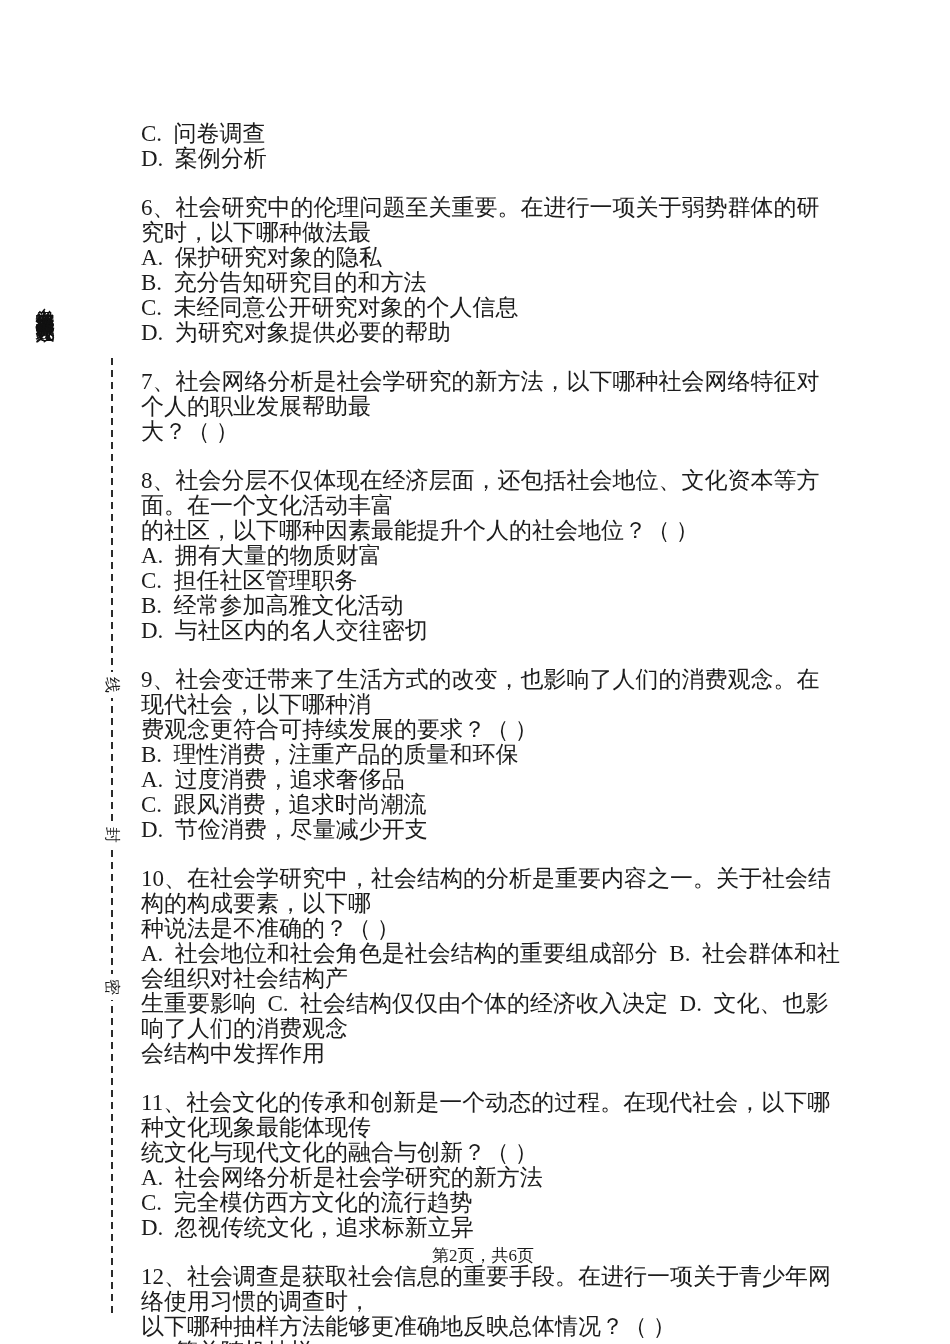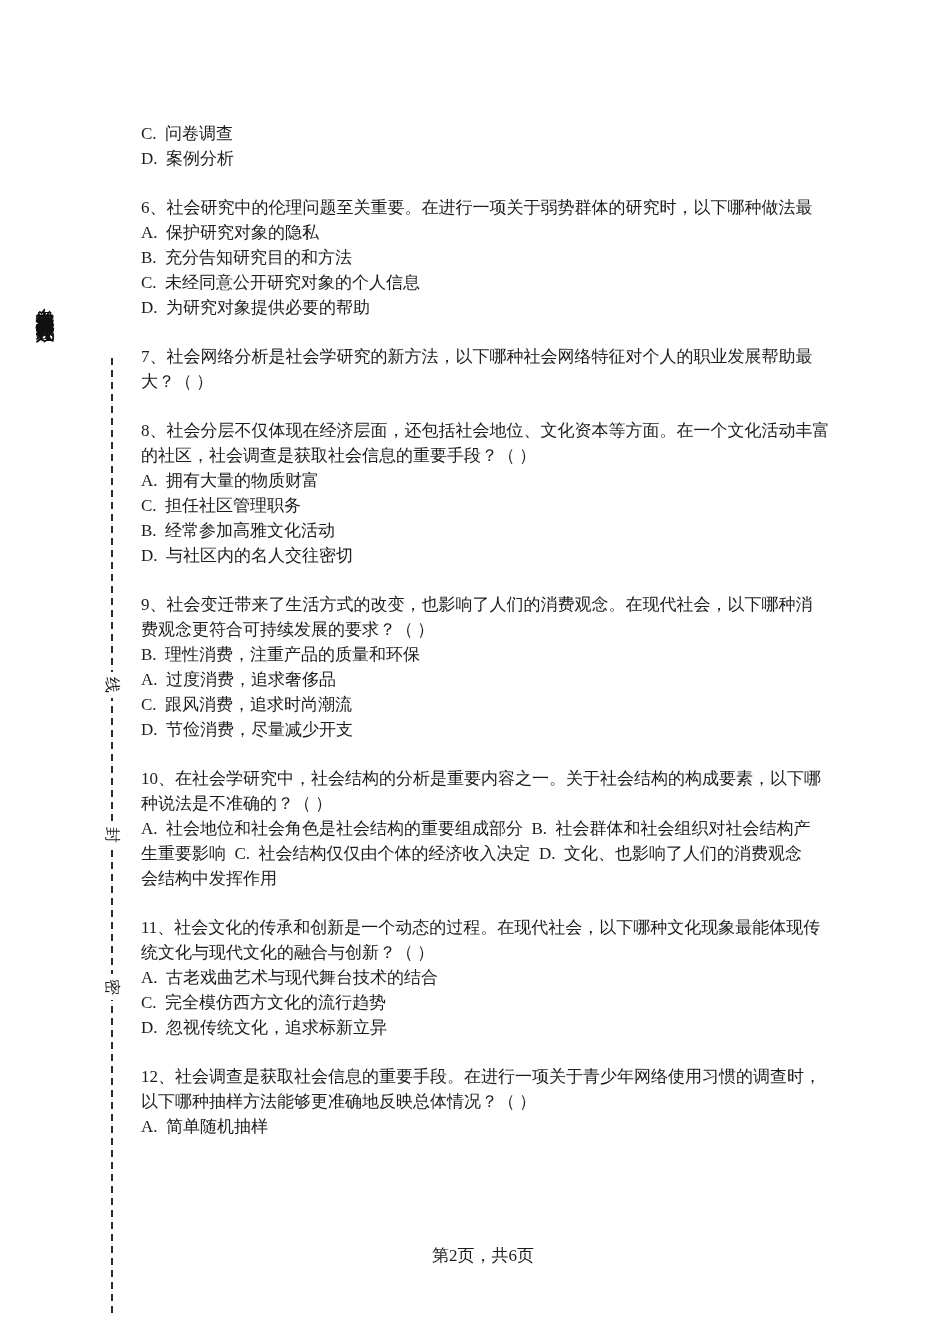--- a/index.html
+++ b/index.html
@@ -41,21 +41,21 @@
   .seal-char-2 { top:821px; }
   .seal-char-3 { top:973px; }
   
   .content {
     position:absolute;
     left:141px; top:121px;
     width:700px;
   }
   .block { margin:0 0 24px 0; }
   .line {
-    font-size:17px;
+    font-size:23px;
     line-height:25px;
     white-space:pre-wrap;
     color:#1c1c1c;
   }
   .footer {
     position:absolute;
     left:8px; top:1243px;
     width:950px;
     text-align:center;
     font-size:17px;
@@ -87,21 +87,21 @@
         <div class="line">B.  充分告知研究目的和方法</div>
         <div class="line">C.  未经同意公开研究对象的个人信息</div>
         <div class="line">D.  为研究对象提供必要的帮助</div>
       </div>
       <div class="block">
         <div class="line">7、社会网络分析是社会学研究的新方法，以下哪种社会网络特征对个人的职业发展帮助最</div>
         <div class="line">大？（ ）</div>
       </div>
       <div class="block">
         <div class="line">8、社会分层不仅体现在经济层面，还包括社会地位、文化资本等方面。在一个文化活动丰富</div>
-        <div class="line">的社区，社会调查是获取社会信息的重要手段？（ ）</div>
+        <div class="line">的社区，以下哪种因素最能提升个人的社会地位？（ ）</div>
         <div class="line">A.  拥有大量的物质财富</div>
         <div class="line">C.  担任社区管理职务</div>
         <div class="line">B.  经常参加高雅文化活动</div>
         <div class="line">D.  与社区内的名人交往密切</div>
       </div>
       <div class="block">
         <div class="line">9、社会变迁带来了生活方式的改变，也影响了人们的消费观念。在现代社会，以下哪种消</div>
         <div class="line">费观念更符合可持续发展的要求？（ ）</div>
         <div class="line">B.  理性消费，注重产品的质量和环保</div>
         <div class="line">A.  过度消费，追求奢侈品</div>
@@ -111,21 +111,21 @@
       <div class="block">
         <div class="line">10、在社会学研究中，社会结构的分析是重要内容之一。关于社会结构的构成要素，以下哪</div>
         <div class="line">种说法是不准确的？（ ）</div>
         <div class="line">A.  社会地位和社会角色是社会结构的重要组成部分  B.  社会群体和社会组织对社会结构产</div>
         <div class="line">生重要影响  C.  社会结构仅仅由个体的经济收入决定  D.  文化、也影响了人们的消费观念</div>
         <div class="line">会结构中发挥作用</div>
       </div>
       <div class="block">
         <div class="line">11、社会文化的传承和创新是一个动态的过程。在现代社会，以下哪种文化现象最能体现传</div>
         <div class="line">统文化与现代文化的融合与创新？（ ）</div>
-        <div class="line">A.  古老戏曲艺术与现代舞台技术的结合</div>
+        <div class="line">A.  社会网络分析是社会学研究的新方法</div>
         <div class="line">C.  完全模仿西方文化的流行趋势</div>
         <div class="line">D.  忽视传统文化，追求标新立异</div>
       </div>
       <div class="block">
         <div class="line">12、社会调查是获取社会信息的重要手段。在进行一项关于青少年网络使用习惯的调查时，</div>
         <div class="line">以下哪种抽样方法能够更准确地反映总体情况？（ ）</div>
         <div class="line">A.  简单随机抽样</div>
       </div>
     </div>
 

